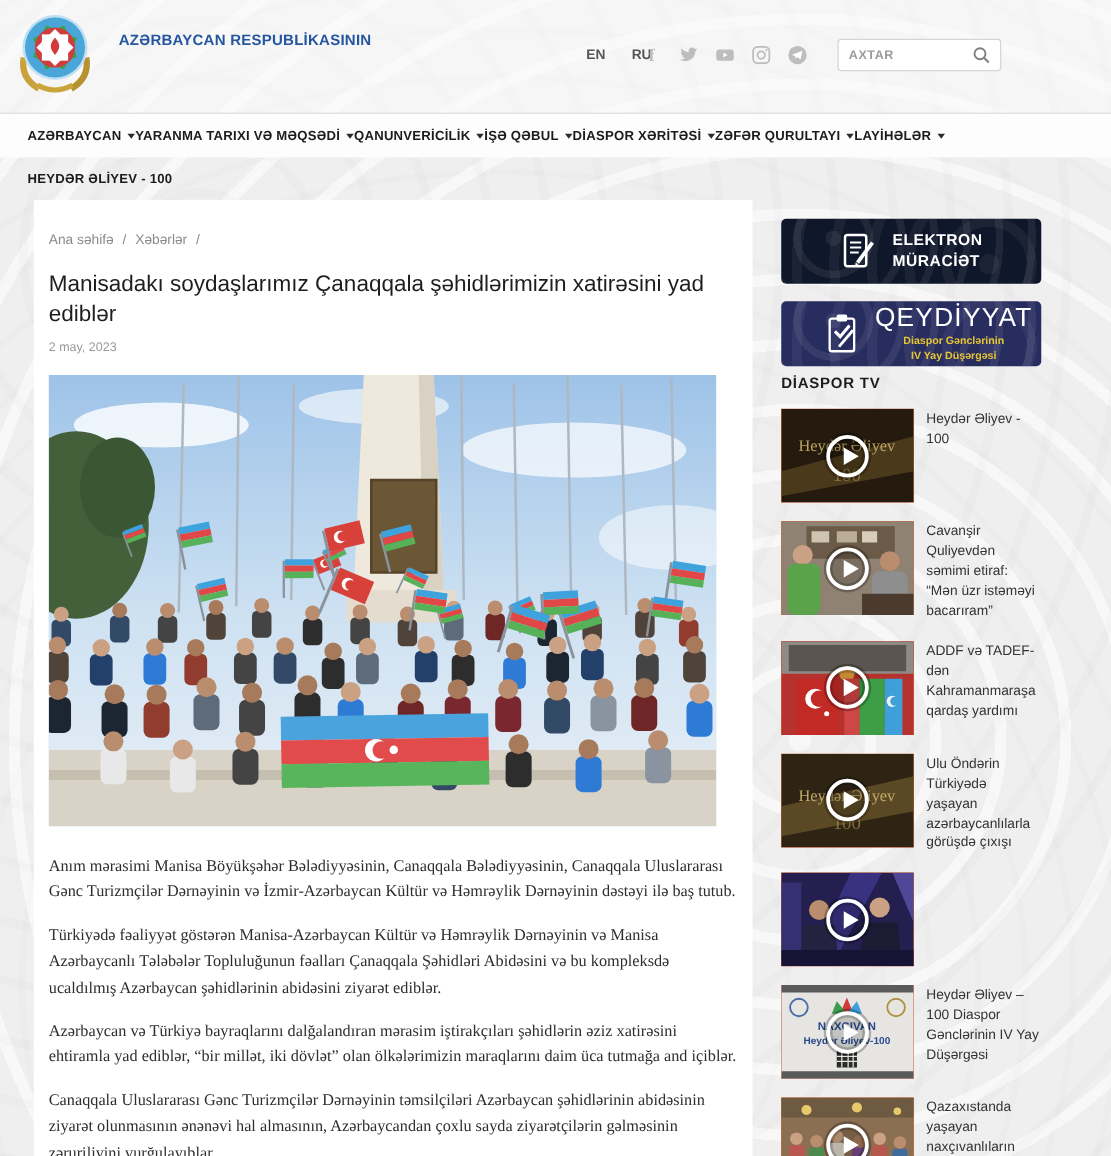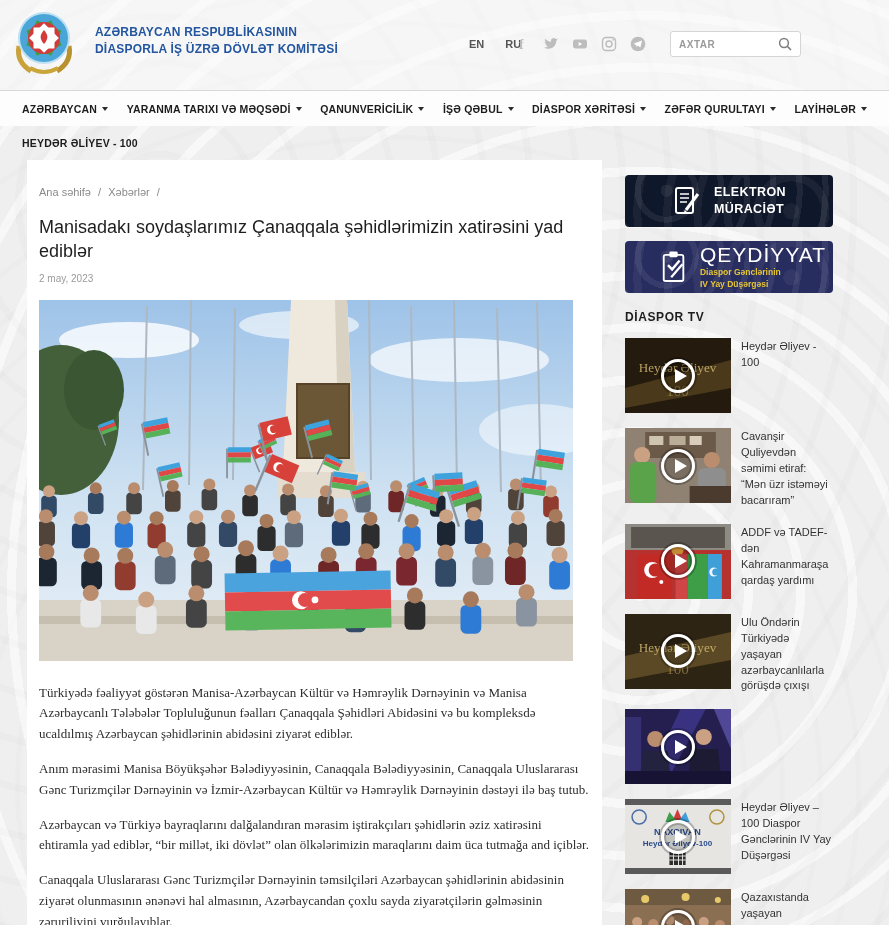--- a/index.html
+++ b/index.html
@@ -25,21 +25,21 @@
   .social { position:absolute; left:514px; top:36px; display:flex; gap:13px; align-items:center; }
   .social a { display:inline-flex; width:16px; height:16px; align-items:center; justify-content:center; }
   .search { position:absolute; left:670px; top:31px; width:131px; height:26px; background:#fff;
     border:1px solid #d5d5d5; border-radius:3px; display:flex; align-items:center; padding:0 8px; }
   .search input { border:0; outline:0; flex:1; min-width:0; font-size:10px; font-weight:bold;
     letter-spacing:.5px; color:#555; font-family:"Liberation Sans",sans-serif; background:transparent; }
   .search input::placeholder { color:#9a9a9a; }
 
   
   .nav { height:36px; background:#fdfdfd; border-top:1px solid #d8d8d8;
-    display:flex; align-items:center; justify-content:space-between; padding:0 22px; }
+    display:flex; align-items:center; padding:0 22px; }
   .nav a { font-size:10.5px; font-weight:bold; color:#1c1c1c; letter-spacing:.2px;
     display:flex; align-items:center; gap:5px; white-space:nowrap; }
   .chev { width:0; height:0; border-left:3.5px solid transparent; border-right:3.5px solid transparent;
     border-top:4.5px solid #2b2b2b; display:inline-block; margin-top:1px; }
   .subnav { height:34px; display:flex; align-items:center; padding:0 22px; }
   .subnav a { font-size:10.5px; font-weight:bold; color:#1c1c1c; letter-spacing:.2px; }
 
   
   .content { display:flex; align-items:flex-start; }
   .card { width:575px; margin-left:27px; background:#fff; padding:26px 12px 40px 12px; min-height:770px; }
@@ -58,25 +58,25 @@
     color:#2e2e2e; margin-bottom:14px; }
 
   
   .banner { width:208px; height:52px; border-radius:4px; display:flex; align-items:center;
     justify-content:center; gap:12px; color:#fff; cursor:pointer; position:relative; overflow:hidden; }
   .banner .pat { position:absolute; inset:0;
     background-image:
       repeating-radial-gradient(circle at 20% 30%, rgba(255,255,255,.07) 0 6px, transparent 6px 26px),
       repeating-radial-gradient(circle at 80% 70%, rgba(255,255,255,.05) 0 8px, transparent 8px 30px); }
   .banner-electron { background:#0f172a; margin-bottom:14px; }
-  .banner-qeydiyyat { background:#282d60; margin-bottom:17px;padding-left:28px; }
+  .banner-qeydiyyat { background:#282d60; margin-bottom:6px;padding-left:28px; }
   .banner .txt { position:relative; z-index:1; }
   .be-label { font-size:12.5px; font-weight:bold; letter-spacing:.4px; line-height:1.35; }
   .bq-title { font-size:21px; letter-spacing:1px; color:#fff; line-height:1; }
-  .bq-sub { font-size:8.5px; font-weight:bold; color:#e7c634; line-height:1.3; margin-top:2px; }
+  .bq-sub { font-size:8.5px; font-weight:bold; color:#e7c634; text-align:center; line-height:1.3; margin-top:2px; }
   .tv-head { font-size:12px; font-weight:bold; color:#1d1d1d; letter-spacing:.6px; margin:0 0 14px 0; }
   .vid { display:flex; gap:10px; margin-bottom:15px; cursor:pointer; }
   .thumb { width:106px; height:75px; flex:none; position:relative; background:#c2410c; overflow:hidden; }
   .thumb svg { position:absolute; inset:0; width:100%; height:100%; }
   .play { position:absolute; left:50%; top:50%; width:34px; height:34px; margin:-17px 0 0 -17px;
     border:3px solid #fff; border-radius:50%; box-shadow:0 0 0 2px rgba(0,0,0,.25), inset 0 0 0 2px rgba(0,0,0,.2);
     background:rgba(0,0,0,.15); }
   .play::after { content:""; position:absolute; left:11px; top:7px; width:0; height:0;
     border-left:12px solid #fff; border-top:7px solid transparent; border-bottom:7px solid transparent; }
   .cap { font-size:11px; line-height:1.45; color:#333; padding-top:1px; }
@@ -97,21 +97,20 @@
     </g>
     <circle cx="32" cy="30" r="16" fill="#d23b3b"></circle>
     <g fill="#ffffff">
       <rect x="21.5" y="19.5" width="21" height="21"></rect>
       <rect x="21.5" y="19.5" width="21" height="21" transform="rotate(45 32 30)"></rect>
     </g>
     <path d="M32 22 c4 5 5 8 0 14 c-5 -6 -4 -9 0 -14 z" fill="#d23b3b"></path>
   </svg>
   <div class="site-title">
     <div>AZƏRBAYCAN RESPUBLİKASININ</div>
-    <div>DİASPORLA İŞ ÜZRƏ DÖVLƏT KOMİTƏSİ</div>
   </div>
   <div class="langs">
     <a>EN</a>
     <a>RU</a>
   </div>
   <div class="social">
     <a>
       <svg viewBox="0 0 16 16">
           <text x="5" y="13" font-size="14" font-weight="bold" fill="#bdbdbd" font-family="Liberation Serif,serif">f</text>
         </svg>
@@ -452,22 +451,22 @@
           <rect x="186" y="291" width="166" height="19" fill="#e14b4b"></rect>
           <rect x="186" y="310" width="166" height="19" fill="#58b55c"></rect>
           <circle cx="262" cy="300" r="9" fill="#ffffff"></circle>
           <circle cx="266" cy="300" r="7" fill="#e14b4b"></circle>
           <circle cx="276" cy="300" r="3.4" fill="#ffffff"></circle>
         </g>
       </svg>
     </div>
 
     <div class="body-text">
+      <p>Anım mərasimi Manisa Böyükşəhər Bələdiyyəsinin, Canaqqala Bələdiyyəsinin, Canaqqala Uluslararası Gənc Turizmçilər Dərnəyinin və İzmir-Azərbaycan Kültür və Həmrəylik Dərnəyinin dəstəyi ilə baş tutub.</p>
       <p>Türkiyədə fəaliyyət göstərən Manisa-Azərbaycan Kültür və Həmrəylik Dərnəyinin və Manisa Azərbaycanlı Tələbələr Topluluğunun fəalları Çanaqqala Şəhidləri Abidəsini və bu kompleksdə ucaldılmış Azərbaycan şəhidlərinin abidəsini ziyarət ediblər.</p>
-      <p>Anım mərasimi Manisa Böyükşəhər Bələdiyyəsinin, Canaqqala Bələdiyyəsinin, Canaqqala Uluslararası Gənc Turizmçilər Dərnəyinin və İzmir-Azərbaycan Kültür və Həmrəylik Dərnəyinin dəstəyi ilə baş tutub.</p>
       <p>Azərbaycan və Türkiyə bayraqlarını dalğalandıran mərasim iştirakçıları şəhidlərin əziz xatirəsini ehtiramla yad ediblər, “bir millət, iki dövlət” olan ölkələrimizin maraqlarını daim üca tutmağa and içiblər.</p>
       <p>Canaqqala Uluslararası Gənc Turizmçilər Dərnəyinin təmsilçiləri Azərbaycan şəhidlərinin abidəsinin ziyarət olunmasının ənənəvi hal almasının, Azərbaycandan çoxlu sayda ziyarətçilərin gəlməsinin zəruriliyini vurğulayıblar.</p>
 
     </div>
   </main>
 
   <aside class="aside">
     <div class="banner banner-electron">
       <div class="pat"></div>
       <svg class="txt" width="30" height="32" viewBox="0 0 30 32">

